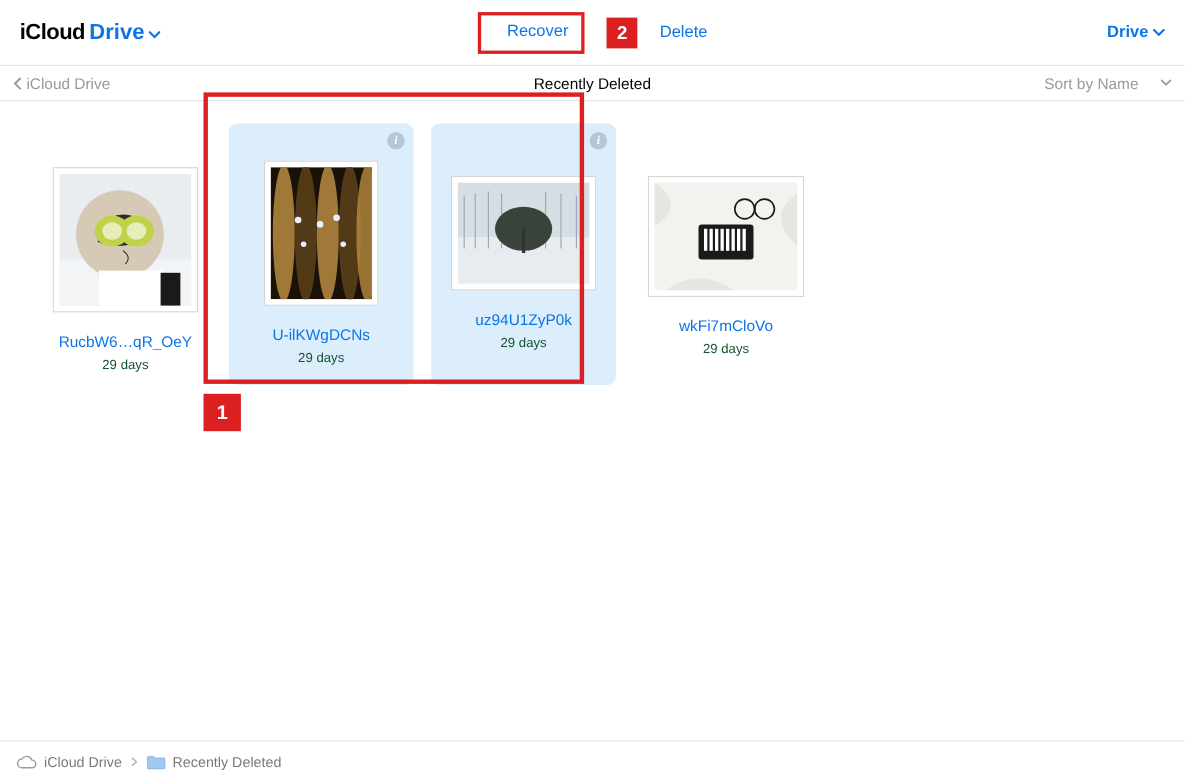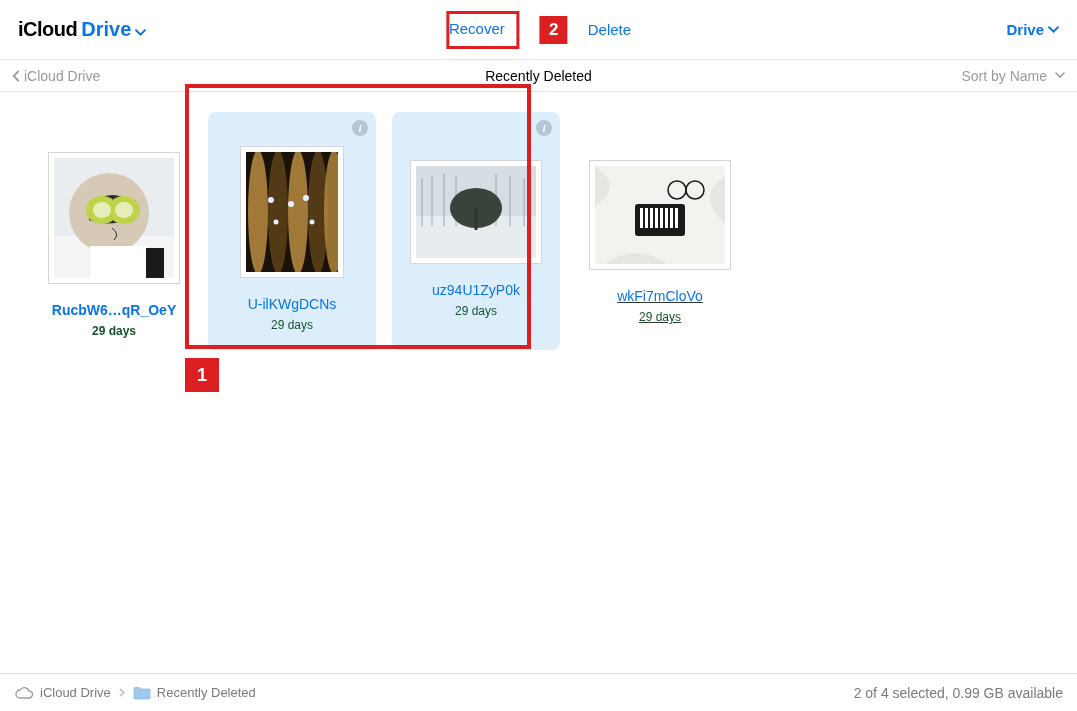--- a/index.html
+++ b/index.html
@@ -8,30 +8,30 @@
     
     .top-header { height: 60px; display: flex; align-items: center; padding: 0 18px; border-bottom: 1px solid #e1e1e1; position: relative; }
     .app-logo { font-size: 20px; display: inline-flex; align-items: baseline; cursor: pointer; }
     .app-logo .icloud { font-weight: 700; color: #000; letter-spacing: -0.5px; }
     .app-logo .drive { font-weight: 700; color: #0a75e8; margin-left: 4px; }
     .app-logo svg { margin-left: 4px; position: relative; top: 1px; }
 
     .header-center { position: absolute; left: 50%; transform: translateX(-50%); display: flex; align-items: center; gap: 20px; }
     .btn-link { font-size: 15px; color: #0a75e8; background: none; border: none; cursor: pointer; }
 
-    .recover-outline { border: 3px solid #dc2021; padding: 6px 12px 8px 0; }
+    .recover-outline { border: 3px solid #dc2021; padding: 6px 12px 8px 24px; }
     .step-badge { width: 28px; height: 28px; background: #dc2021; color: #fff; font-size: 17px; font-weight: 600; display: flex; align-items: center; justify-content: center; }
 
     .user-menu { margin-left: auto; display: inline-flex; align-items: center; gap: 4px; font-size: 15px; font-weight: 600; color: #0a75e8; cursor: pointer; }
 
     
     .sub-header { height: 32px; border-bottom: 1px solid #e1e1e1; display: flex; align-items: center; padding: 0 12px; position: relative; }
     .back-link { display: inline-flex; align-items: center; gap: 4px; font-size: 14px; color: #9a9a9a; cursor: pointer; }
     .page-title-center { position: absolute; left: 50%; transform: translateX(-50%); font-size: 14px; color: #000; }
-    .sort-link { margin-left: auto; display: inline-flex; align-items: center; gap: 8px; font-size: 14px; color: #9a9a9a; cursor: pointer; }
+    .sort-link { margin-left: auto; display: inline-flex; align-items: center; gap: 20px; font-size: 14px; color: #9a9a9a; cursor: pointer; }
 
     
     .content { padding: 20px 10px; display: flex; align-items: flex-start; gap: 0; position: relative; }
     .file-item { width: 168px; display: flex; flex-direction: column; align-items: center; padding: 12px 8px; border-radius: 8px; position: relative; }
     .file-item.selected { background: #dceefc; }
     .info-icon { position: absolute; top: 8px; right: 8px; width: 16px; height: 16px; border-radius: 50%; background: #b6c6d2; color: #fff; font-size: 11px; font-weight: 700; display: flex; align-items: center; justify-content: center; font-style: italic; font-family: Georgia, serif; }
 
     .thumb-frame { border: 1px solid #d5d5d5; padding: 5px; background: #fff; margin-top: 22px; }
     .thumb { display: block; }
     .fname { font-size: 14px; color: #0a75e8; margin-top: 18px; max-width: 150px; white-space: nowrap; overflow: hidden; text-overflow: ellipsis; }
@@ -46,24 +46,24 @@
     .thumb1 { width: 120px; height: 120px; }
     .thumb2 { width: 92px; height: 120px; }
     .thumb3 { width: 120px; height: 92px; }
     .thumb4 { width: 130px; height: 98px; }
 
     
     .file-item.normal .thumb-frame { margin-top: 28px; }
 
     .files { display: flex; gap: 0; }
 
-    .item1 { margin-left: 20px; font-weight: bold; }
+    .item1 { margin-left: 20px; }
     .item2 { margin-left: 10px; }
     .item3 { margin-left: 16px; }
-    .item4 { margin-left: 16px; text-decoration: underline; }
+    .item4 { margin-left: 16px; }
 
     
     .footer { position: absolute; bottom: 0; left: 0; right: 0; height: 38px; border-top: 1px solid #e1e1e1; display: flex; align-items: center; padding: 0 14px; font-size: 13px; color: #7a7a7a; background: #fff; }
     .crumb-cloud { display: inline-flex; align-items: center; gap: 6px; color: #7a7a7a; }
     .crumb-sep { margin: 0 8px; color: #b0b0b0; }
     .crumb-folder { display: inline-flex; align-items: center; gap: 6px; color: #7a7a7a; }
     .folder-icon-svg { width: 18px; height: 14px; }
     .footer-right { margin-left: auto; font-size: 14px; color: #7a7a7a; }
   </style>
 </head>
@@ -220,14 +220,13 @@
     <svg width="6" height="9" viewBox="0 0 6 9">
         <path d="M1 1 L5 4.5 L1 8" stroke="#b0b0b0" stroke-width="1.3" fill="none"></path>
       </svg>
   </span>
   <span class="crumb-folder">
     <svg class="folder-icon-svg" viewBox="0 0 18 14">
         <path d="M1 3 L1 12 Q1 13 2 13 L16 13 Q17 13 17 12 L17 4 Q17 3 16 3 L8 3 L6.5 1.5 L2 1.5 Q1 1.5 1 3 Z" fill="#9fc9ee" stroke="#78aedc" stroke-width="0.6"></path>
       </svg>
     <span>Recently Deleted</span>
   </span>
-  <span class="footer-right">2 of 4 selected, 0.99 GB available</span>
 </div>
 
 </body></html>

